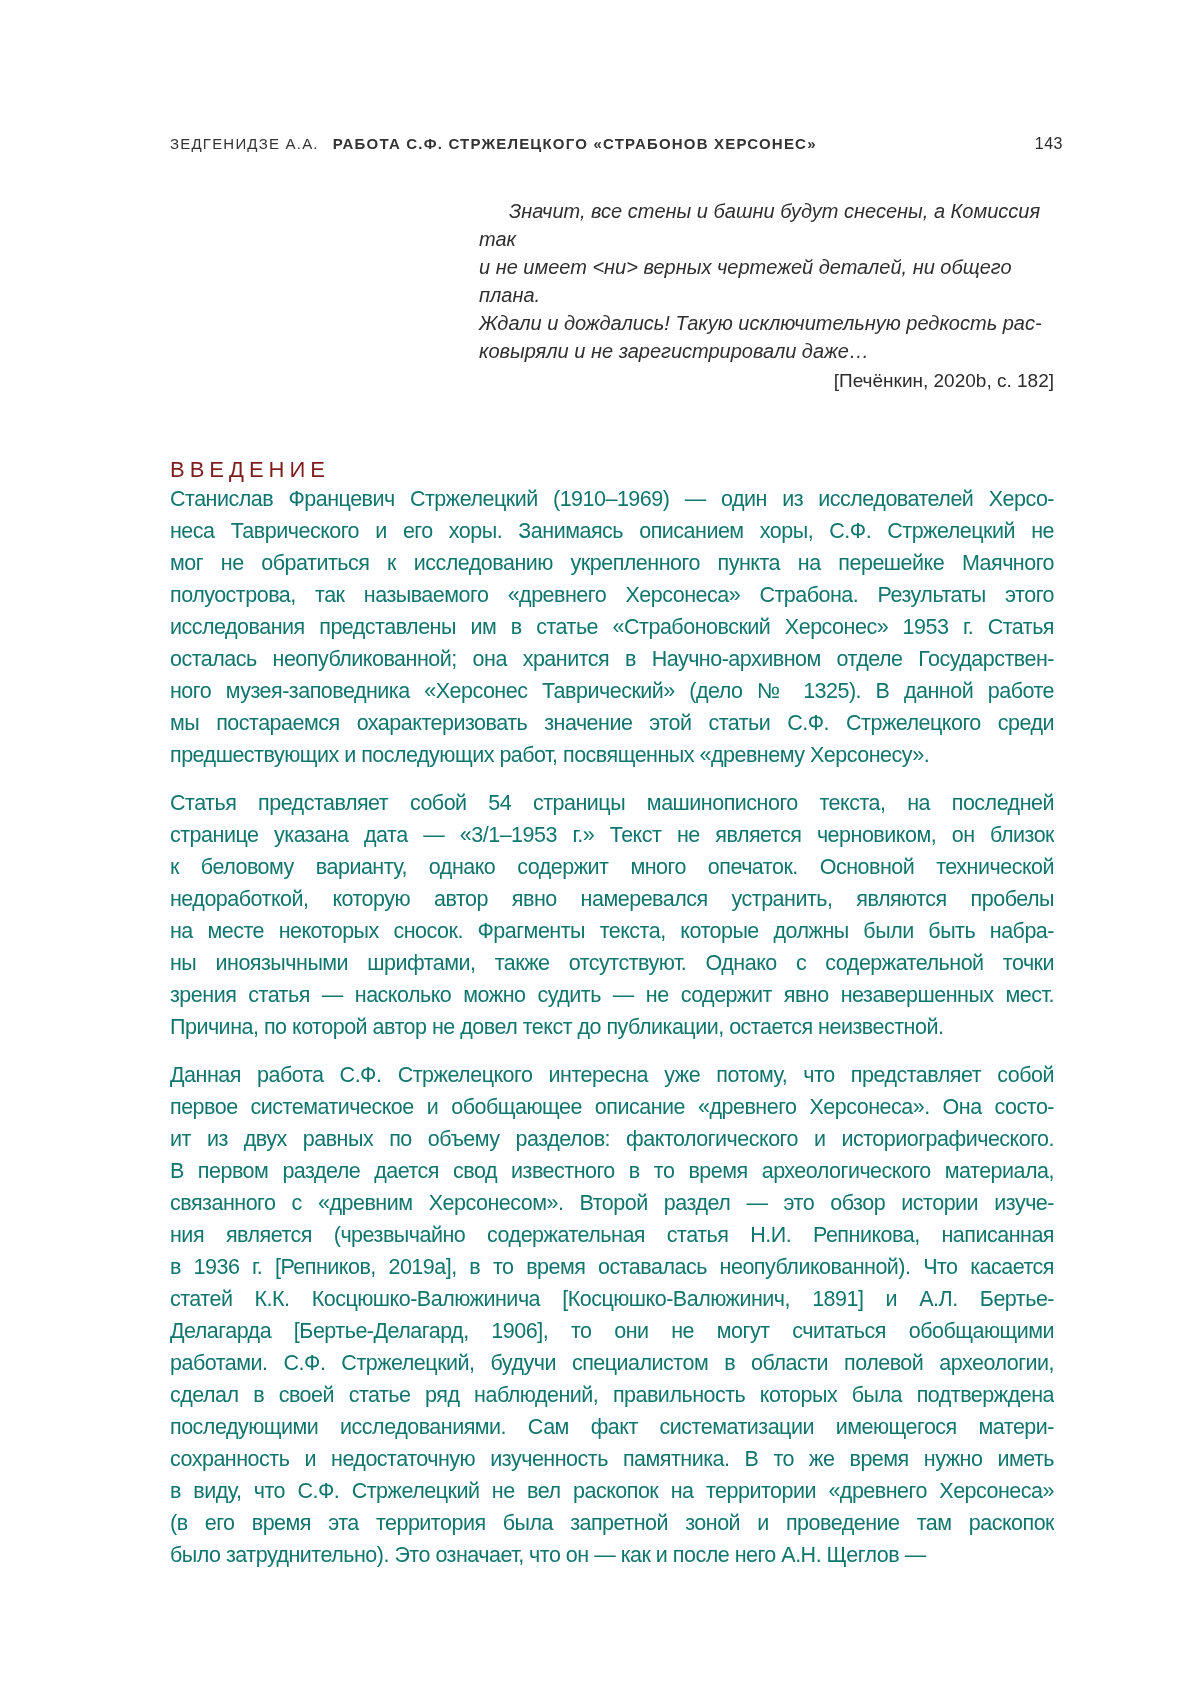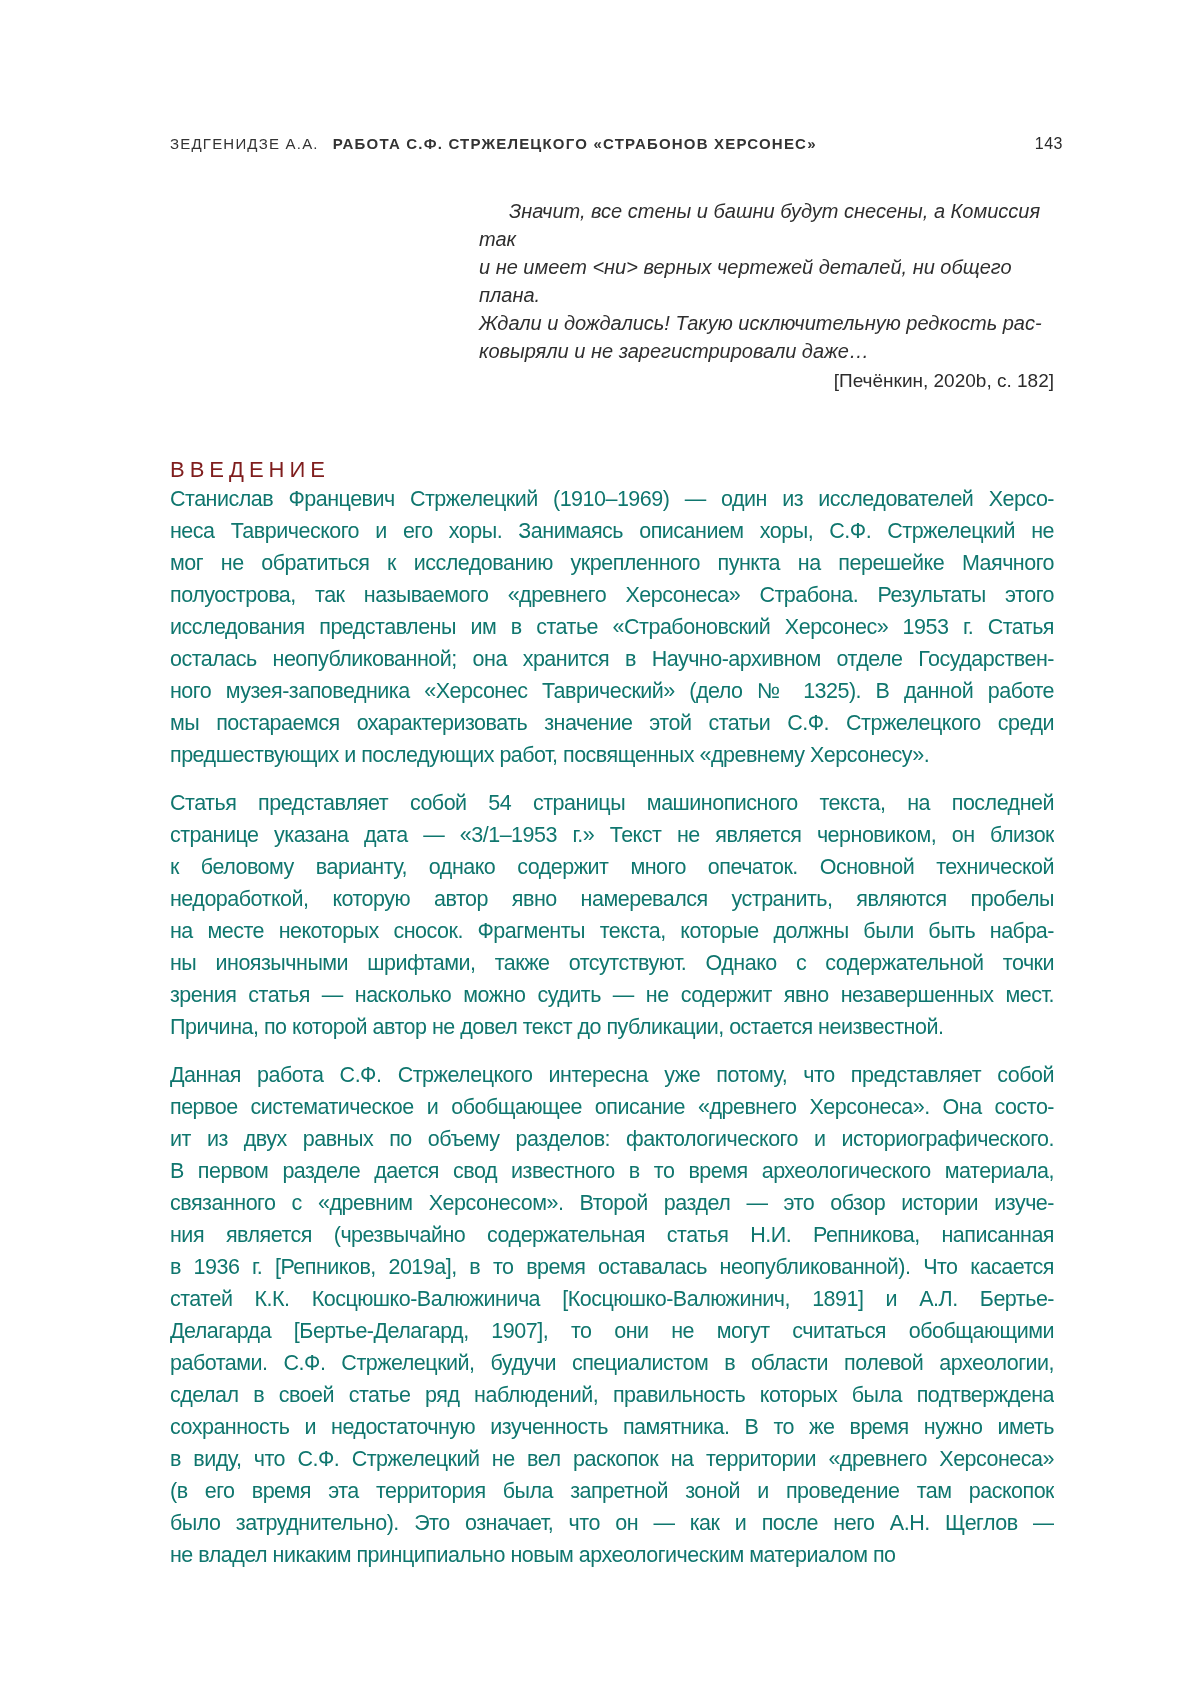--- a/index.html
+++ b/index.html
@@ -130,24 +130,24 @@
       </div>
     <div class="para">
         <div class="line">Данная работа С.Ф. Стржелецкого интересна уже потому, что представляет собой</div>
         <div class="line">первое систематическое и обобщающее описание «древнего Херсонеса». Она состо-</div>
         <div class="line">ит из двух равных по объему разделов: фактологического и историографического.</div>
         <div class="line">В первом разделе дается свод известного в то время археологического материала,</div>
         <div class="line">связанного с «древним Херсонесом». Второй раздел — это обзор истории изуче-</div>
         <div class="line">ния является (чрезвычайно содержательная статья Н.И. Репникова, написанная</div>
         <div class="line">в 1936 г. [Репников, 2019а], в то время оставалась неопубликованной). Что касается</div>
         <div class="line">статей К.К. Косцюшко-Валюжинича [Косцюшко-Валюжинич, 1891] и А.Л. Бертье-</div>
-        <div class="line">Делагарда [Бертье-Делагард, 1907], то они не могут считаться обобщающими</div>
+        <div class="line">Делагарда [Бертье-Делагард, 1906], то они не могут считаться обобщающими</div>
         <div class="line">работами. С.Ф. Стржелецкий, будучи специалистом в области полевой археологии,</div>
         <div class="line">сделал в своей статье ряд наблюдений, правильность которых была подтверждена</div>
+        <div class="line">последующими исследованиями. Сам факт систематизации имеющегося матери-</div>
         <div class="line">сохранность и недостаточную изученность памятника. В то же время нужно иметь</div>
         <div class="line">в виду, что С.Ф. Стржелецкий не вел раскопок на территории «древнего Херсонеса»</div>
         <div class="line">(в его время эта территория была запретной зоной и проведение там раскопок</div>
         <div class="line">было затруднительно). Это означает, что он — как и после него А.Н. Щеглов —</div>
-        <div class="line">не владел никаким принципиально новым археологическим материалом по</div>
       </div>
 
   </div>
 </div>
 
 </body></html>

